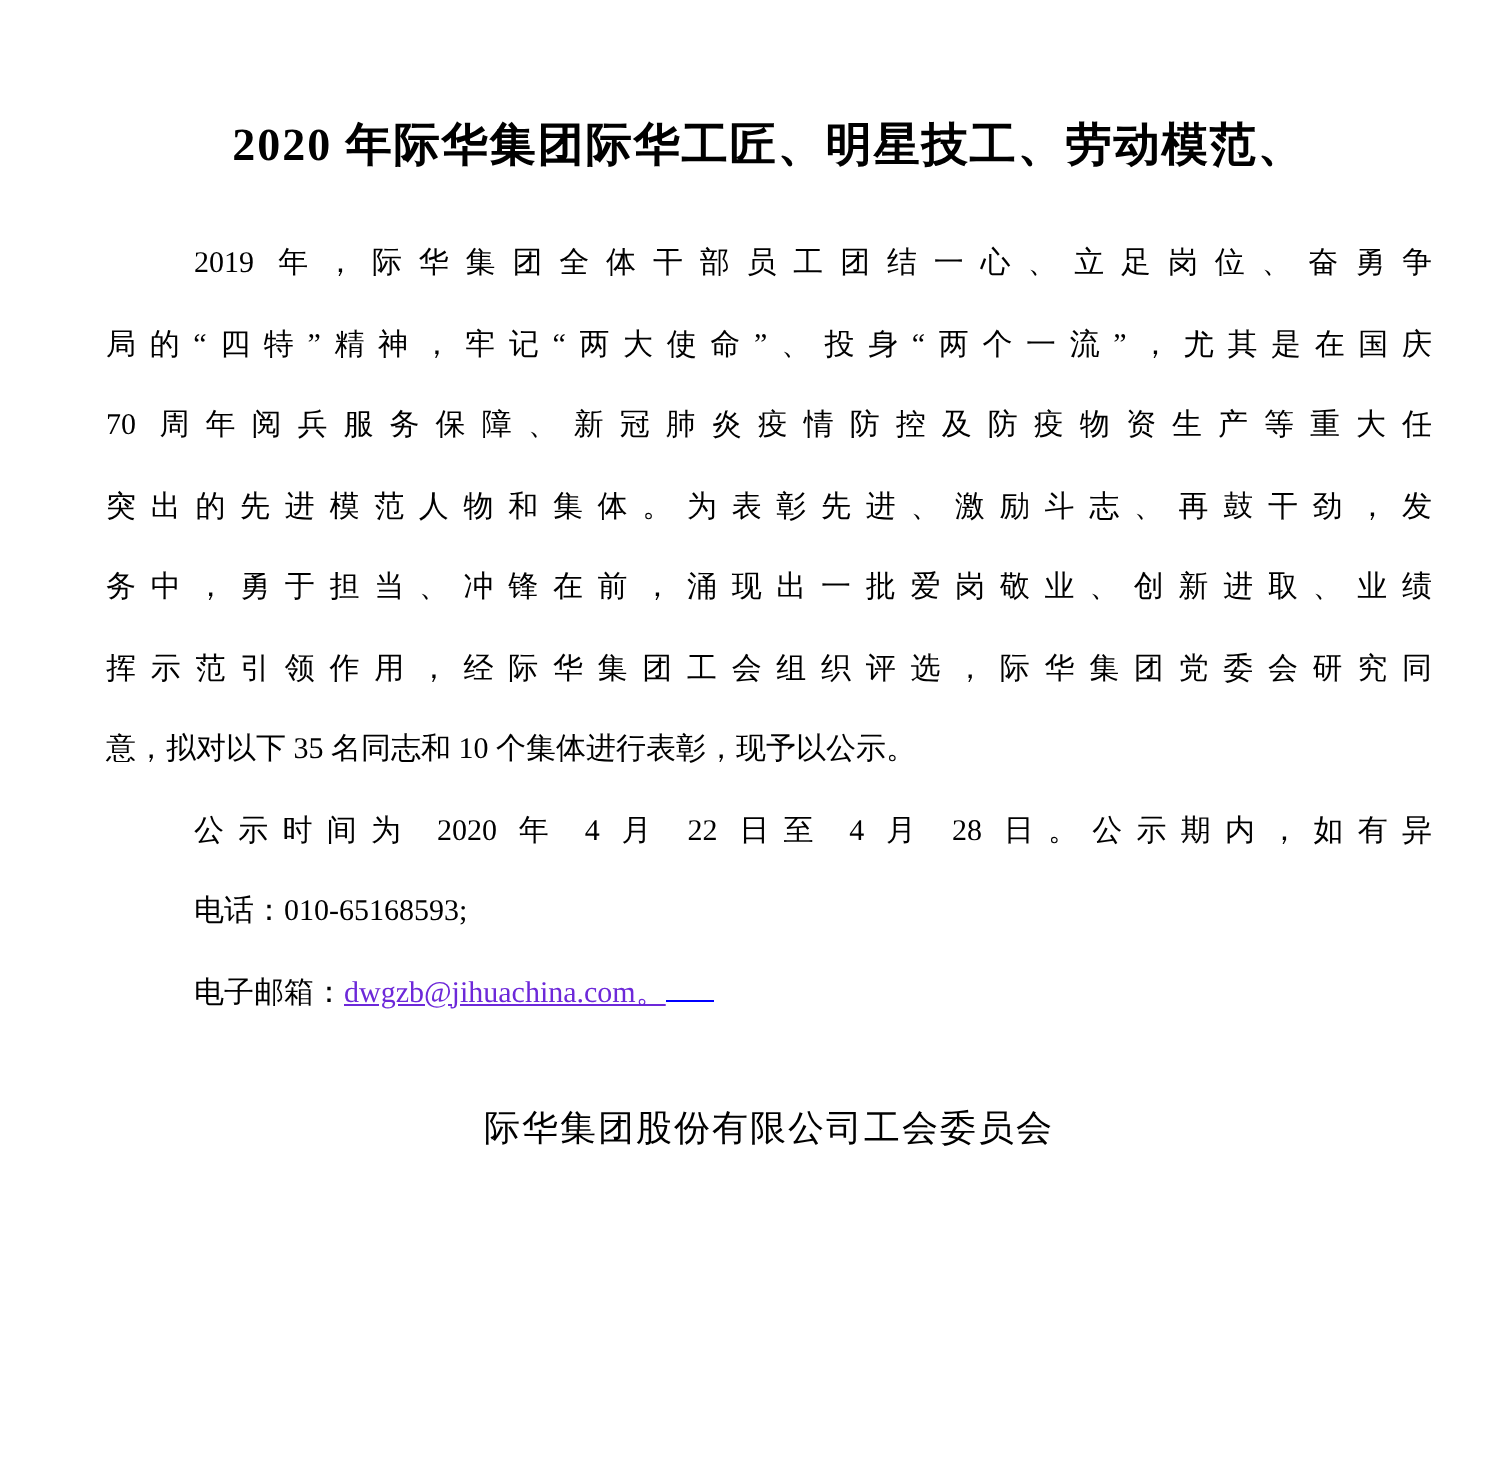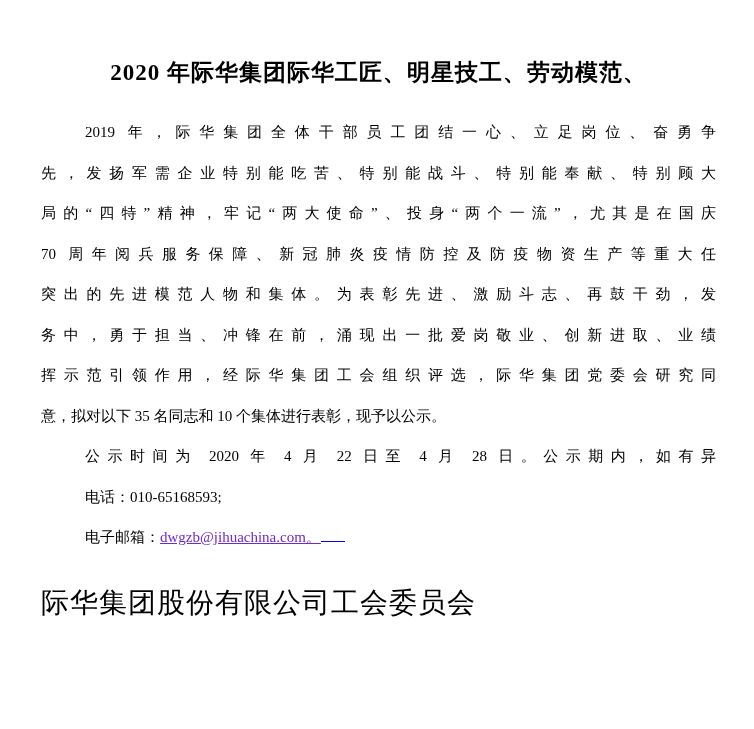--- a/index.html
+++ b/index.html
@@ -10,21 +10,21 @@
   .page {
     position: relative;
     width: 754px;
     height: 729px;
     background: #ffffff;
     color: #000000;
     font-family: "Liberation Serif", "DejaVu Serif", serif;
     overflow: hidden;
   }
   .content {
-    margin-left: 41px;
+    margin-left: 53px;
     margin-right: 38px; 
   }
   .doc-title {
     padding-top: 42px;
     font-size: 23px;
     font-weight: bold;
     line-height: 62px;
     text-align: center;
     letter-spacing: 1px;
   }
@@ -51,40 +51,38 @@
   }
   .link-tail {
     display: inline-block;
     width: 24px;
     height: 1em;
     border-bottom: 1px solid #0000ff;
     vertical-align: baseline;
   }
   .doc-footer {
     margin-top: 27px;
-    font-size: 28px;
+    font-size: 18px;
     line-height: 40.5px;
-    text-align: left;
+    text-align: center;
     letter-spacing: 1px;
-    font-family: Liberation Mono, monospace;
   }
 </style>
 </head>
 <body>
 
 <div class="page">
   <div class="content">
 
     <header class="doc-title">
       <div>2020 年际华集团际华工匠、明星技工、劳动模范、</div>
     </header>
 
     <main class="doc-body">
       <div class="line indent">2019 年，际华集团全体干部员工团结一心、立足岗位、奋勇争</div>
-      <div class="line">先，发扬军需企业特别能吃苦、特别能战斗、特别能奉献、特别顾大</div>
       <div class="line">局的“四特”精神，牢记“两大使命”、投身“两个一流”，尤其是在国庆</div>
       <div class="line">70 周年阅兵服务保障、新冠肺炎疫情防控及防疫物资生产等重大任</div>
       <div class="line">突出的先进模范人物和集体。为表彰先进、激励斗志、再鼓干劲，发</div>
       <div class="line">务中，勇于担当、冲锋在前，涌现出一批爱岗敬业、创新进取、业绩</div>
       <div class="line">挥示范引领作用，经际华集团工会组织评选，际华集团党委会研究同</div>
       <div class="line plain">意，拟对以下 35 名同志和 10 个集体进行表彰，现予以公示。</div>
       <div class="line indent">公示时间为 2020 年 4 月 22 日至 4 月 28 日。公示期内，如有异</div>
 
       <div class="line plain indent">
         <span>电话：</span><span>010-65168593;</span>

